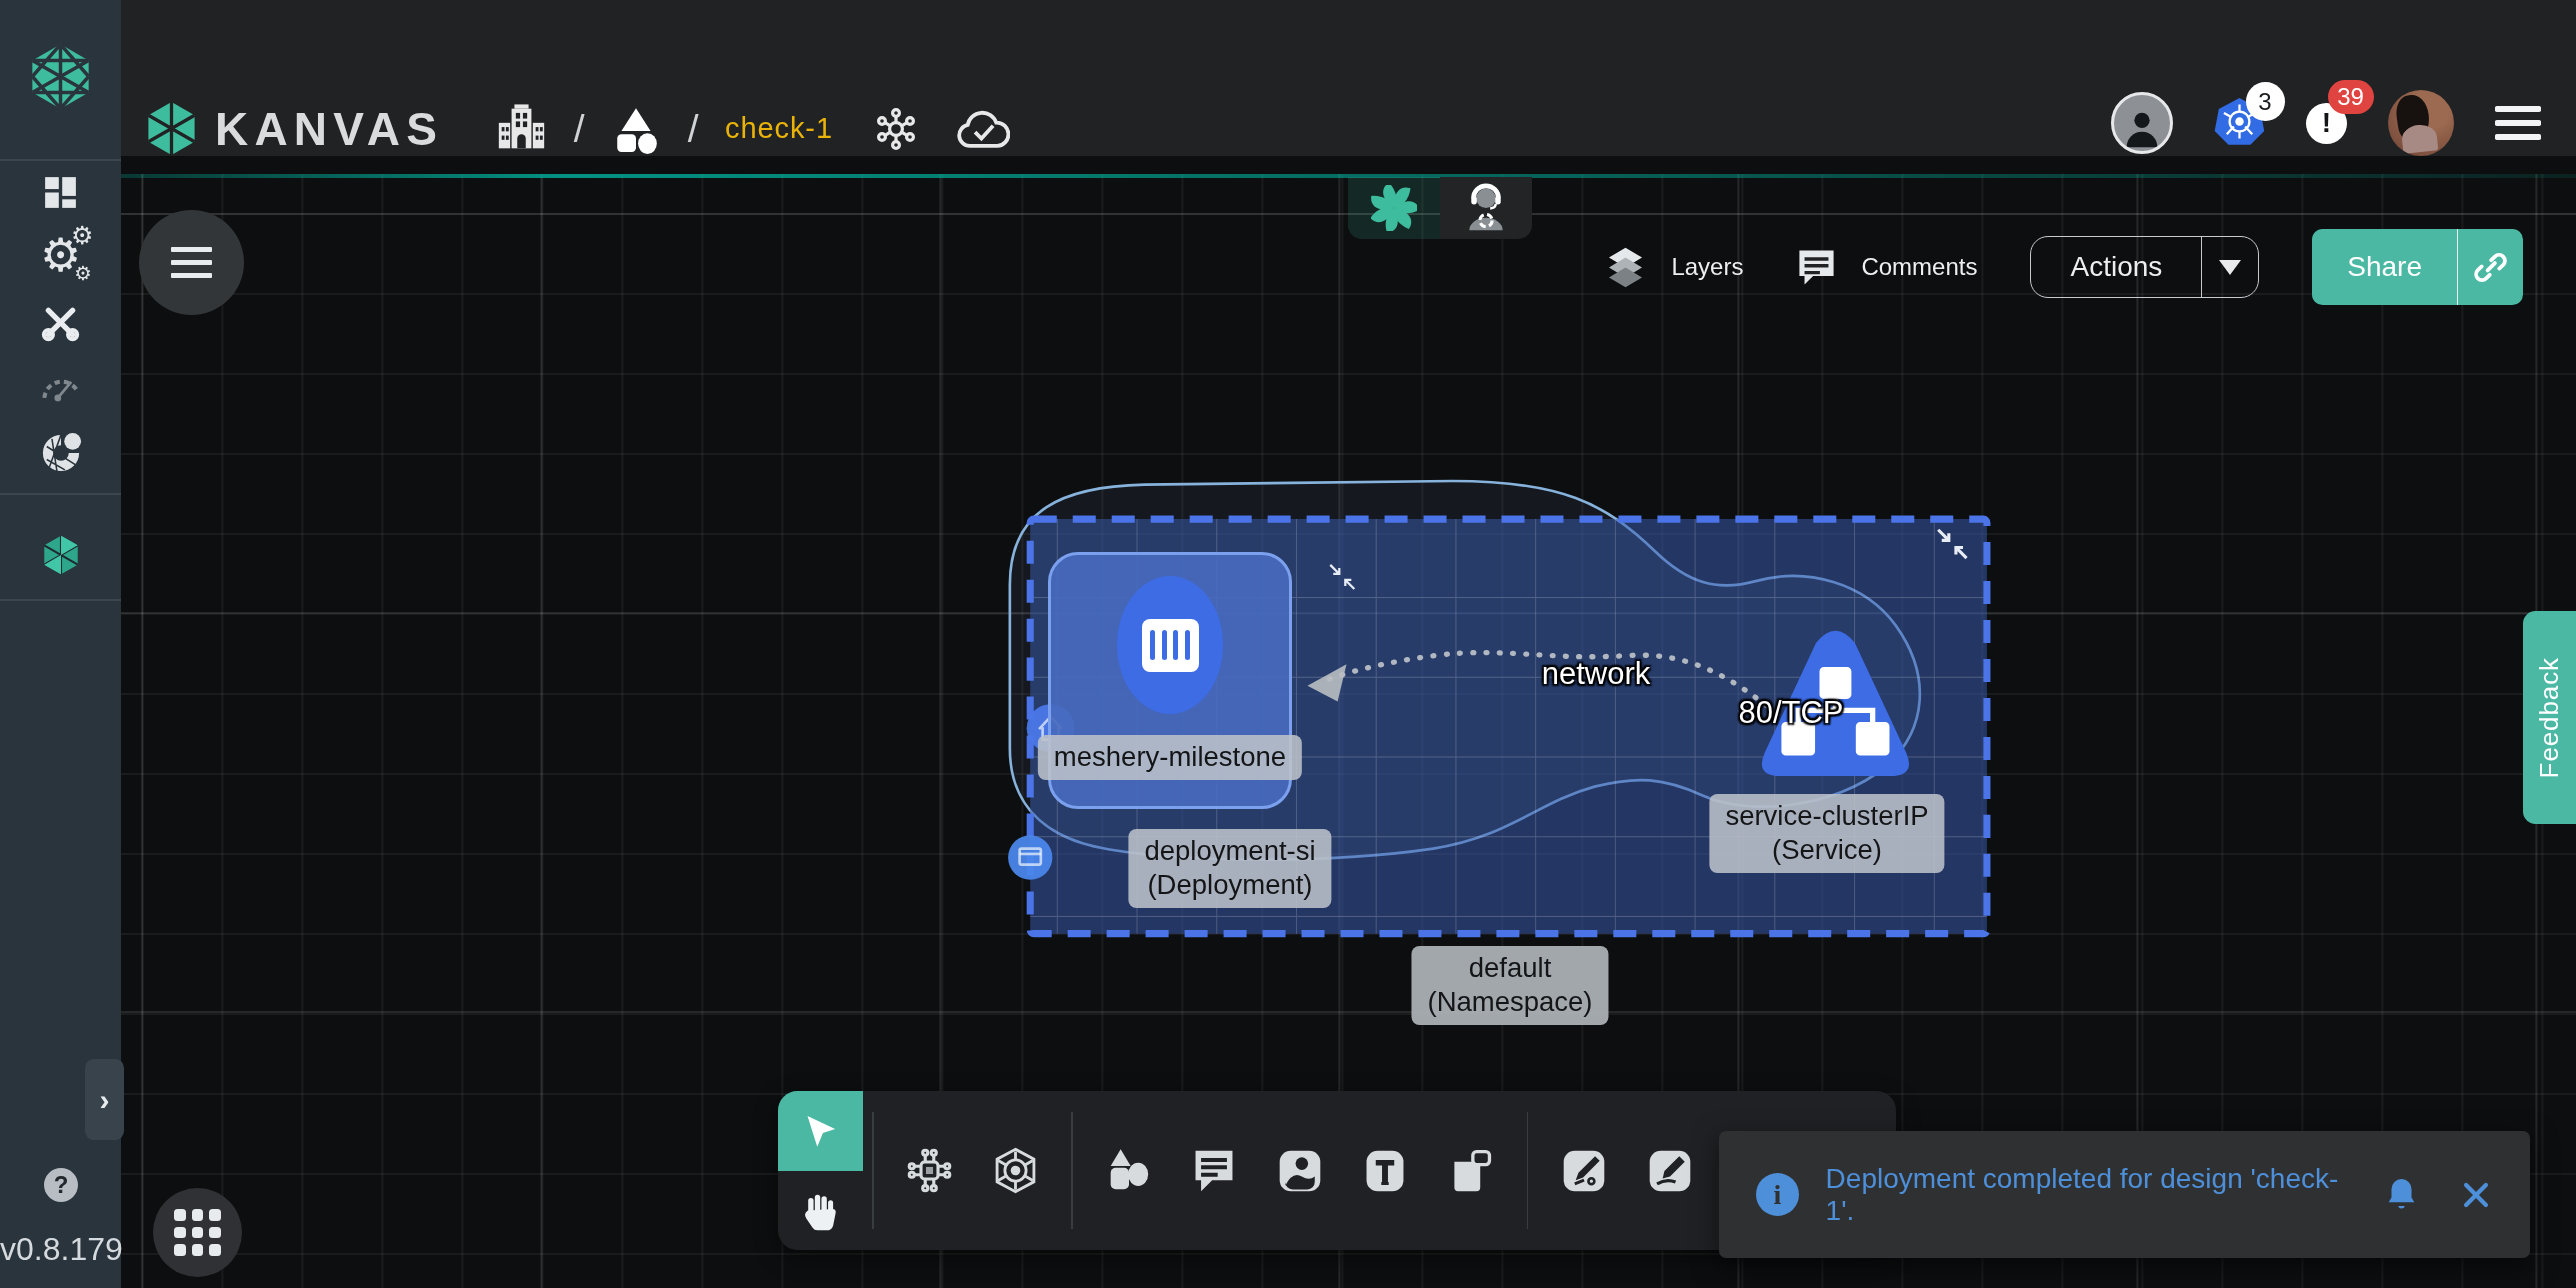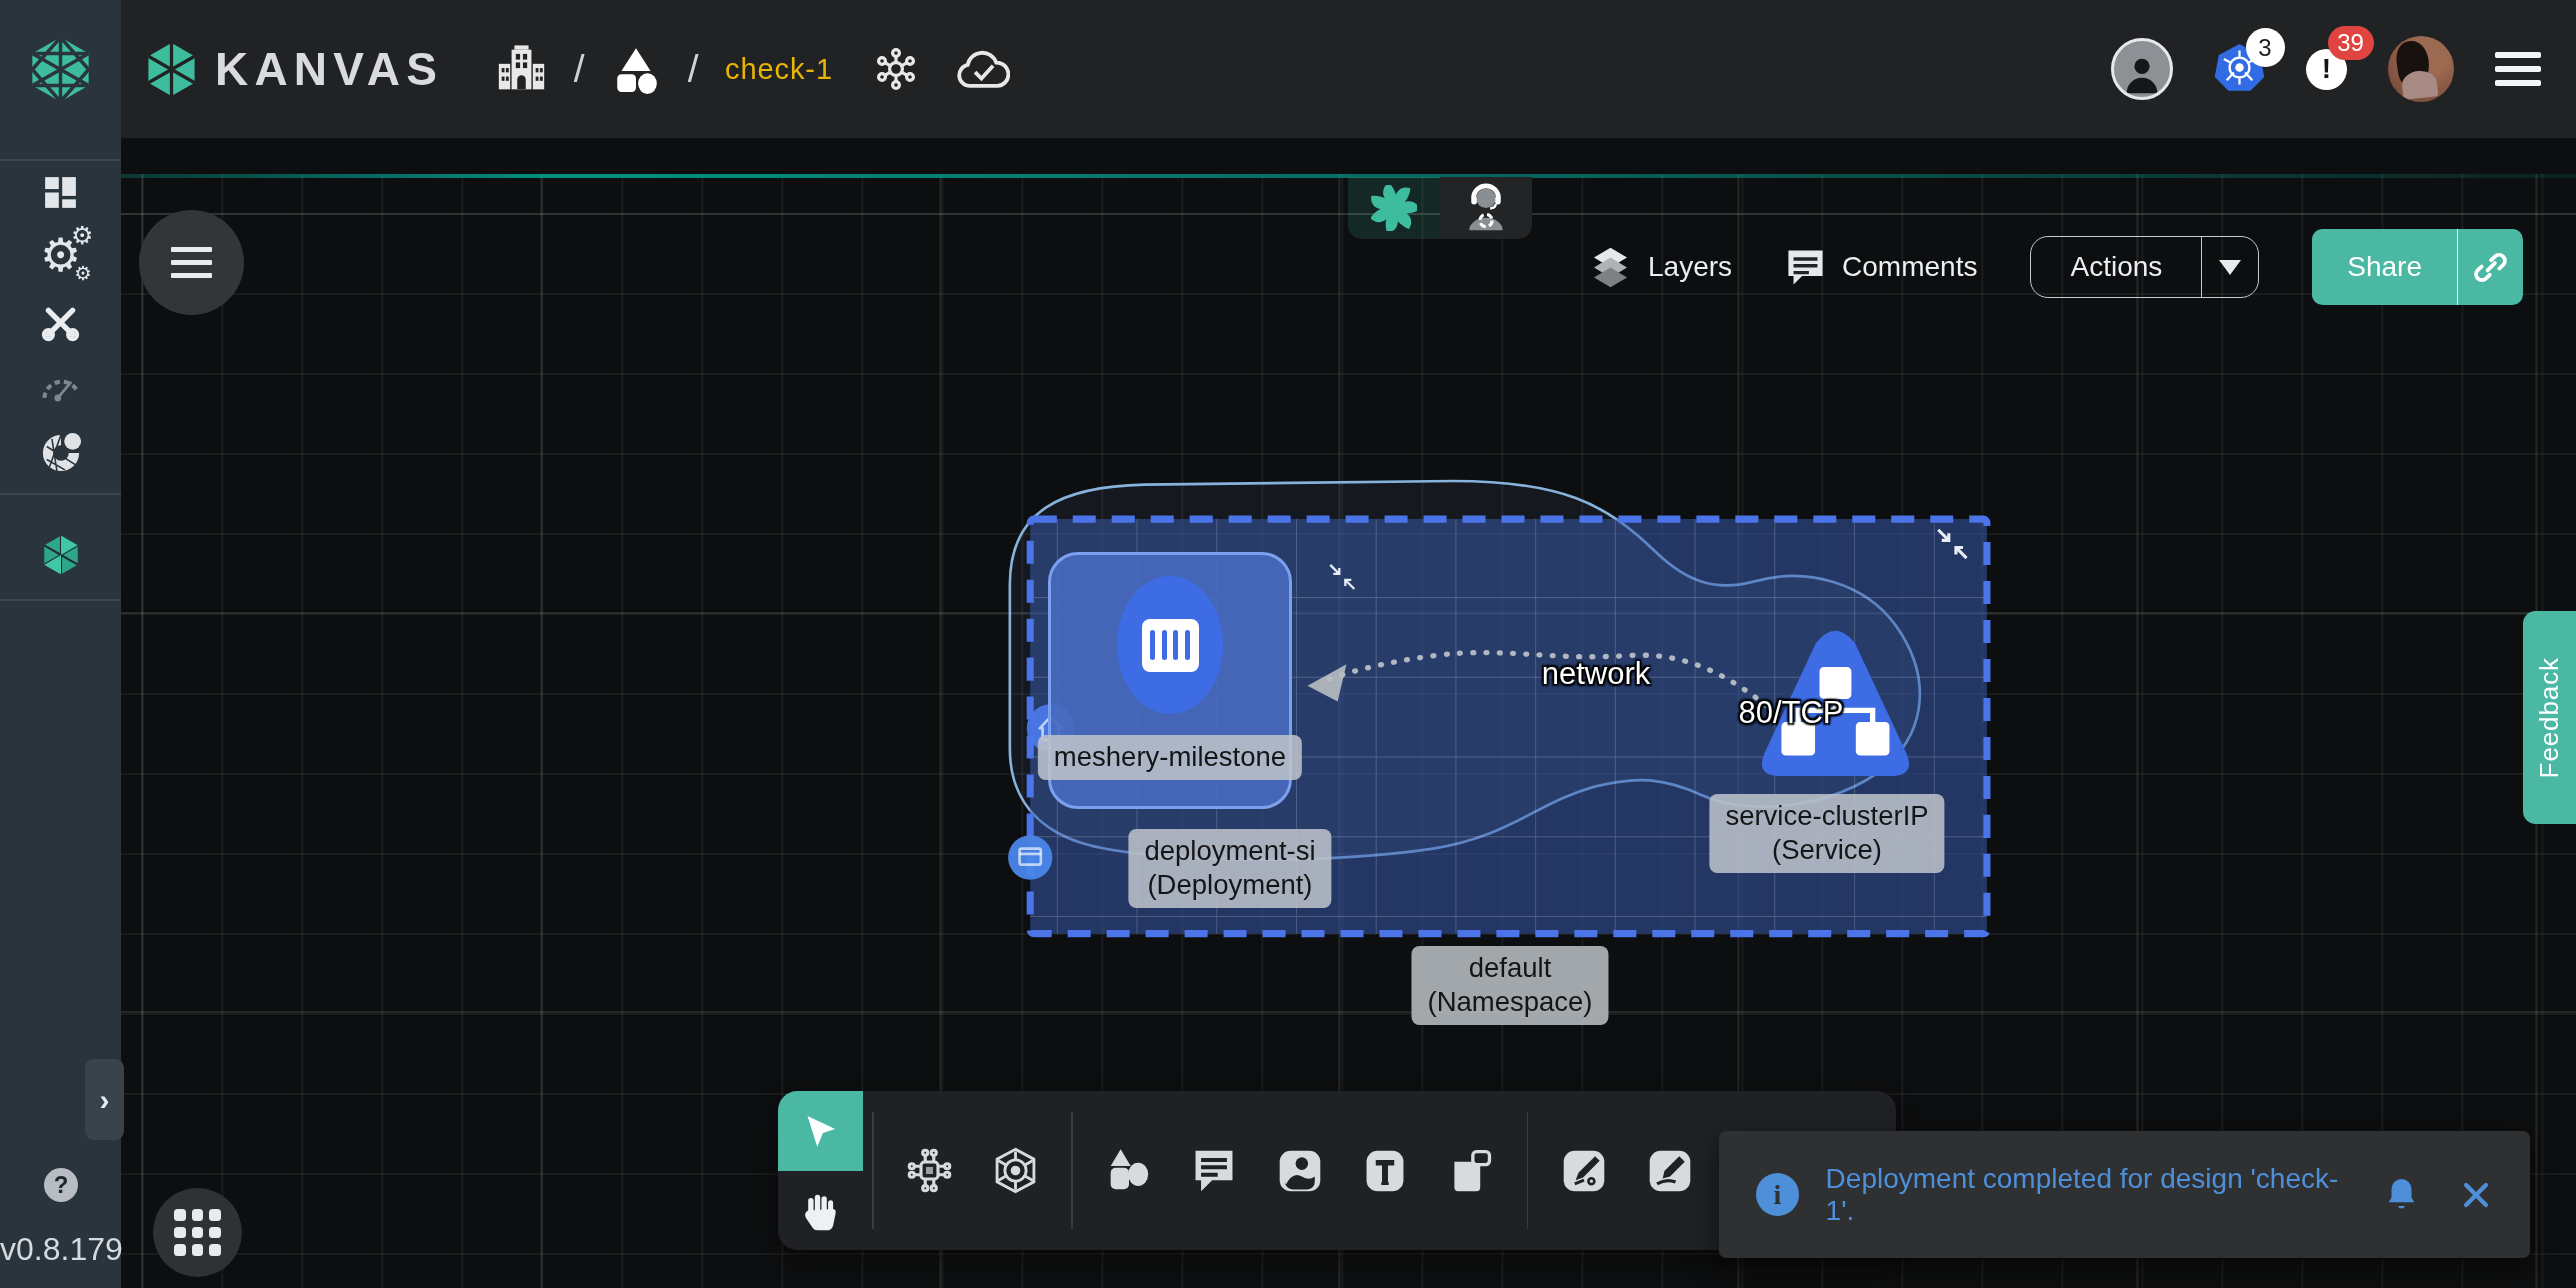--- a/index.html
+++ b/index.html
@@ -13,22 +13,22 @@
       linear-gradient(rgba(255,255,255,.10) 1.8px, transparent 1.8px),
       linear-gradient(90deg, rgba(255,255,255,.10) 1.8px, transparent 1.8px),
       linear-gradient(rgba(255,255,255,.055) 1.8px, transparent 1.8px),
       linear-gradient(90deg, rgba(255,255,255,.055) 1.8px, transparent 1.8px);
     background-size: 399px 399px, 399px 399px, 80px 80px, 80px 80px;
     background-position: 20.4px 39px; }
   .topline { position:absolute; left:121px; top:174px; height:3.5px; right:0; z-index:5;
     background:linear-gradient(90deg, rgba(0,179,159,.25), rgba(0,179,159,.8) 18%, rgba(0,179,159,.5) 60%, rgba(0,179,159,.12)); }
 
   
-  .header { position:absolute; left:0; top:0; width:2576px; height:138px; background:#212224; z-index:20;
-            display:flex; align-items:center; }
+  .header { position:absolute; left:0; top:0; width:2576px; height:156px; background:#212224; z-index:20;
+            display:flex; align-items:flex-end; }
   .logo-cell { width:121px; height:159px; background:#2a343c; display:flex; align-items:center; justify-content:center; flex:none; }
   .brand { display:flex; align-items:center; gap:16px; margin-left:23px; }
   .brand-text { font-size:46px; font-weight:700; letter-spacing:6.2px; color:#d9dbdd; }
   .crumdie { display:flex; align-items:center; gap:26.6px; margin-left:53px; color:#e8eaec; }
   .crumb-sep { font-size:39px; font-weight:300; color:#cfd3d6; }
   .crumb-name { font-size:29px; color:#eab308; letter-spacing:0.9px; }
   .hdr-right { margin-left:auto; margin-right:35px; display:flex; align-items:center; gap:41px; }
   .avatar-ph { width:62px; height:62px; border-radius:50%; background:#8d9196; border:3.5px solid #e6e8ea;
                display:flex; align-items:flex-end; justify-content:center; overflow:hidden; }
   .badge-wrap { position:relative; }
@@ -68,21 +68,21 @@
       z-index:10; cursor:pointer; }
   .menu-circle span { width:41px; height:5.3px; background:#e8ecef; border-radius:0.9px; }
 
   .collab { position:absolute; left:1348px; top:177px; height:62px; display:flex; z-index:10;
             border-radius:0 0 14px 14px; overflow:hidden; }
   .collab .cell { width:92px; display:flex; align-items:center; justify-content:center; cursor:pointer; }
   .cell.teal { background:rgba(62,189,158,.16); }
   .cell.dark { background:#222426; }
 
   .ctrl-row { position:absolute; top:229px; right:53px; display:flex; align-items:center; gap:53px; z-index:10; }
-  .ctrl-item { display:flex; align-items:center; gap:16px; color:#eceef0; font-size:28px; cursor:pointer; }
+  .ctrl-item { display:flex; align-items:center; gap:24px; color:#eceef0; font-size:24px; cursor:pointer; }
   .btn-actions { display:flex; align-items:center; height:62px; border:1.8px solid #c6cbd0; border-radius:18px;
       color:#eceef0; font-size:28px; cursor:pointer; }
   .btn-actions .lbl { padding:0 39px; }
   .btn-actions .caret-cell { width:57px; height:100%; border-left:1.8px solid #c6cbd0; display:flex; align-items:center; justify-content:center; }
   .caret-down { width:0; height:0; border-left:11.5px solid transparent; border-right:11.5px solid transparent; border-top:15px solid #e8eaec; }
   .btn-share { display:flex; align-items:center; height:76px; border-radius:10.6px; overflow:hidden;
       background:#4ab8a3; color:#fff; font-size:28px; cursor:pointer; }
   .btn-share .lbl { padding:0 35px; }
   .btn-share .link-cell { width:66px; height:100%; border-left:1.8px solid #e9f5f2; display:flex; align-items:center; justify-content:center; }
 

